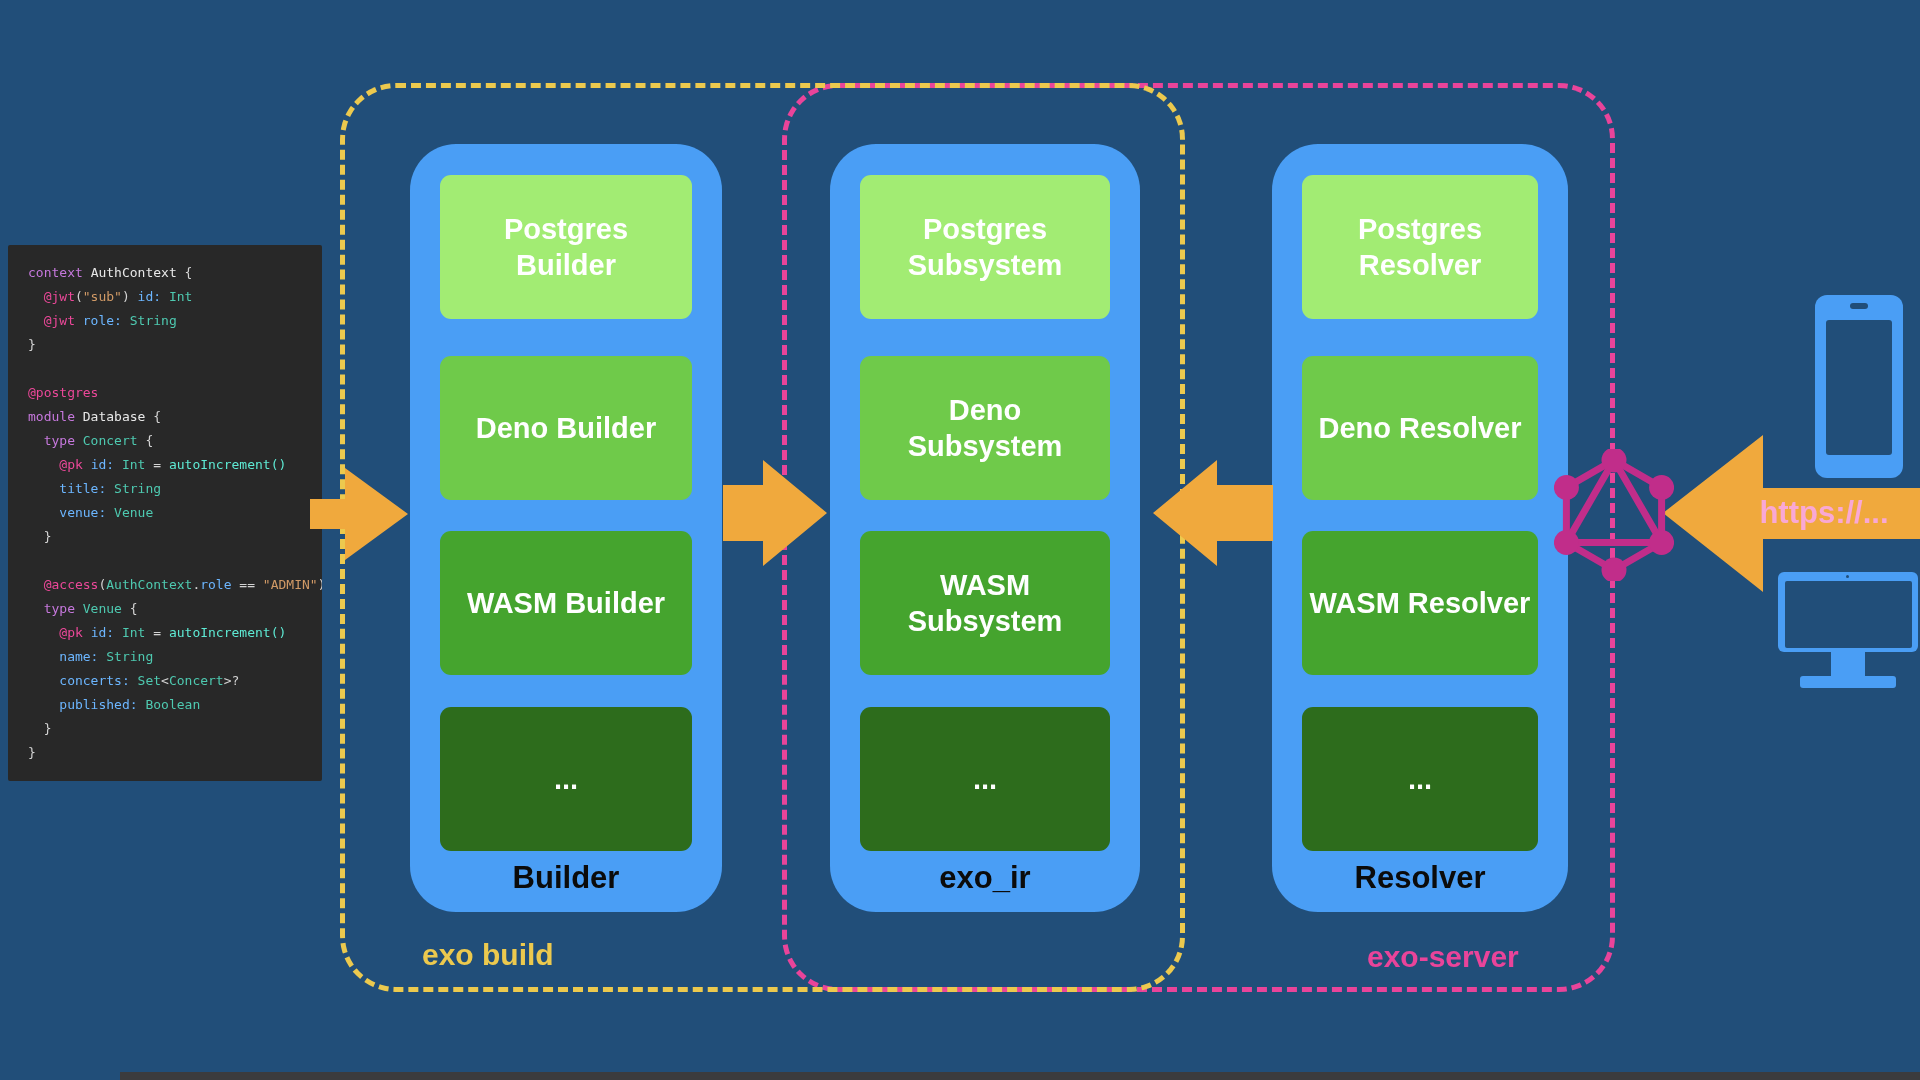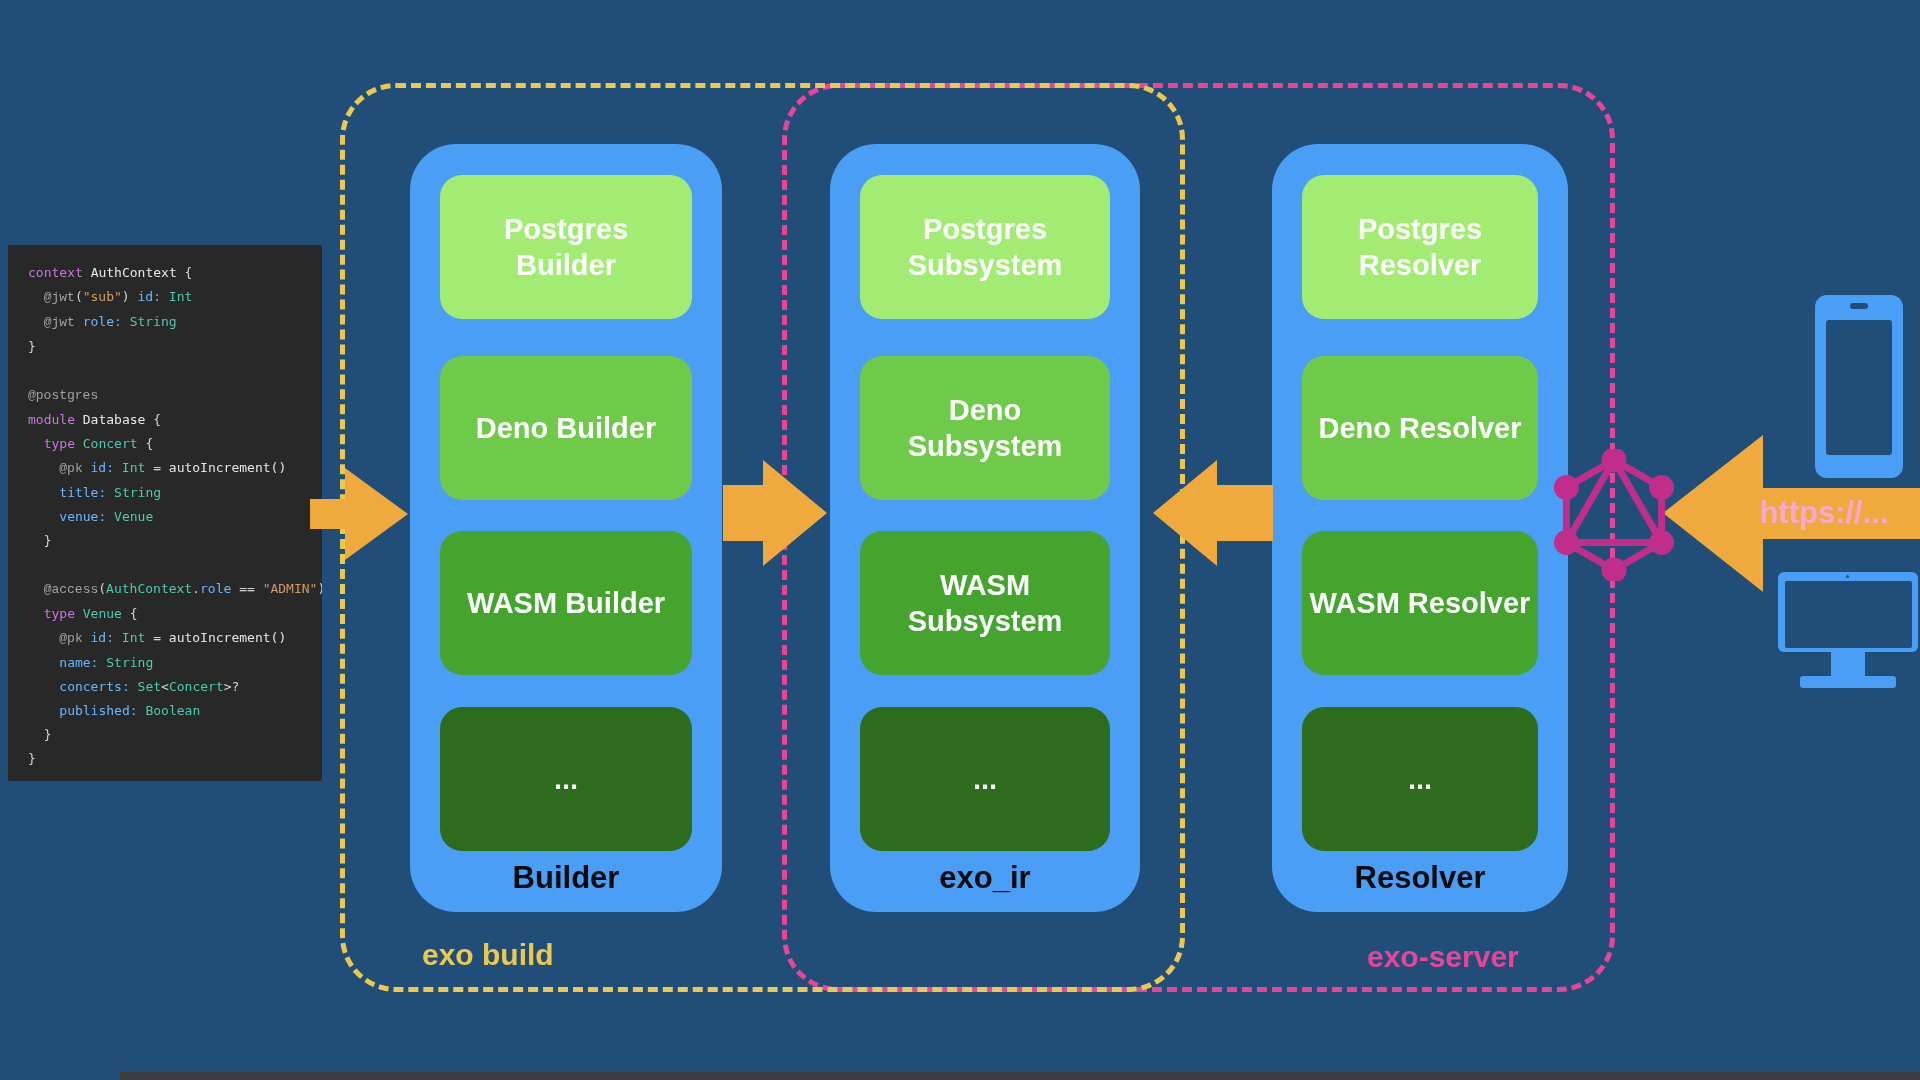--- a/index.html
+++ b/index.html
@@ -13,29 +13,29 @@
   .group-label{position:absolute;font-weight:bold;font-size:30px;}
   .group-label.build{left:422px;top:938px;color:#ecc94e;}
   .group-label.server{left:1367px;top:940px;color:#e9449a;}
 
   
   .code-panel{position:absolute;left:8px;top:245px;width:314px;height:536px;box-sizing:border-box;
               background:#282828;border-radius:2px;margin:0;padding:16px 6px 16px 20px;
               font-family:"DejaVu Sans Mono",monospace;font-size:13px;line-height:24px;
               white-space:pre;overflow:hidden;}
   .code-line{min-height:24px;}
-  .kw{color:#c678dd;} .dec{color:#a3a3a3;font-family:Liberation Mono, monospace;} .str{color:#d19a66;} .fld{color:#6cb6ff;}
-  .typ{color:#4ec9b0;} .fn{color:#e5e5e5;} .pl{color:#d4d4d4;} .wh{color:#e8e8e8;}
+  .kw{color:#c678dd;} .dec{color:#ec4899;} .str{color:#d19a66;} .fld{color:#6cb6ff;}
+  .typ{color:#4ec9b0;} .fn{color:#5eead4;} .pl{color:#d4d4d4;} .wh{color:#e8e8e8;}
 
   
   .column{position:absolute;top:144px;height:768px;background:#4a9ef5;border-radius:46px;}
   .column.c1{left:410px;width:312px;}
   .column.c2{left:830px;width:310px;}
   .column.c3{left:1272px;width:296px;}
-  .gbox{position:absolute;left:30px;right:30px;height:144px;border-radius:22px;
+  .gbox{position:absolute;left:30px;right:30px;height:144px;border-radius:11px;
         display:flex;flex-direction:column;align-items:center;justify-content:center;
         color:#ffffff;font-weight:bold;font-size:29px;line-height:36px;text-align:center;}
   .gbox span{display:block;}
   .b1{top:31px;background:#a2ec73;}
   .b2{top:212px;background:#6fca4a;}
   .b3{top:387px;background:#45a42e;}
   .b4{top:563px;background:#2d6c1c;}
   .col-label{position:absolute;left:0;right:0;bottom:16px;text-align:center;
              color:#0b0b0b;font-weight:bold;font-size:31px;}
 

